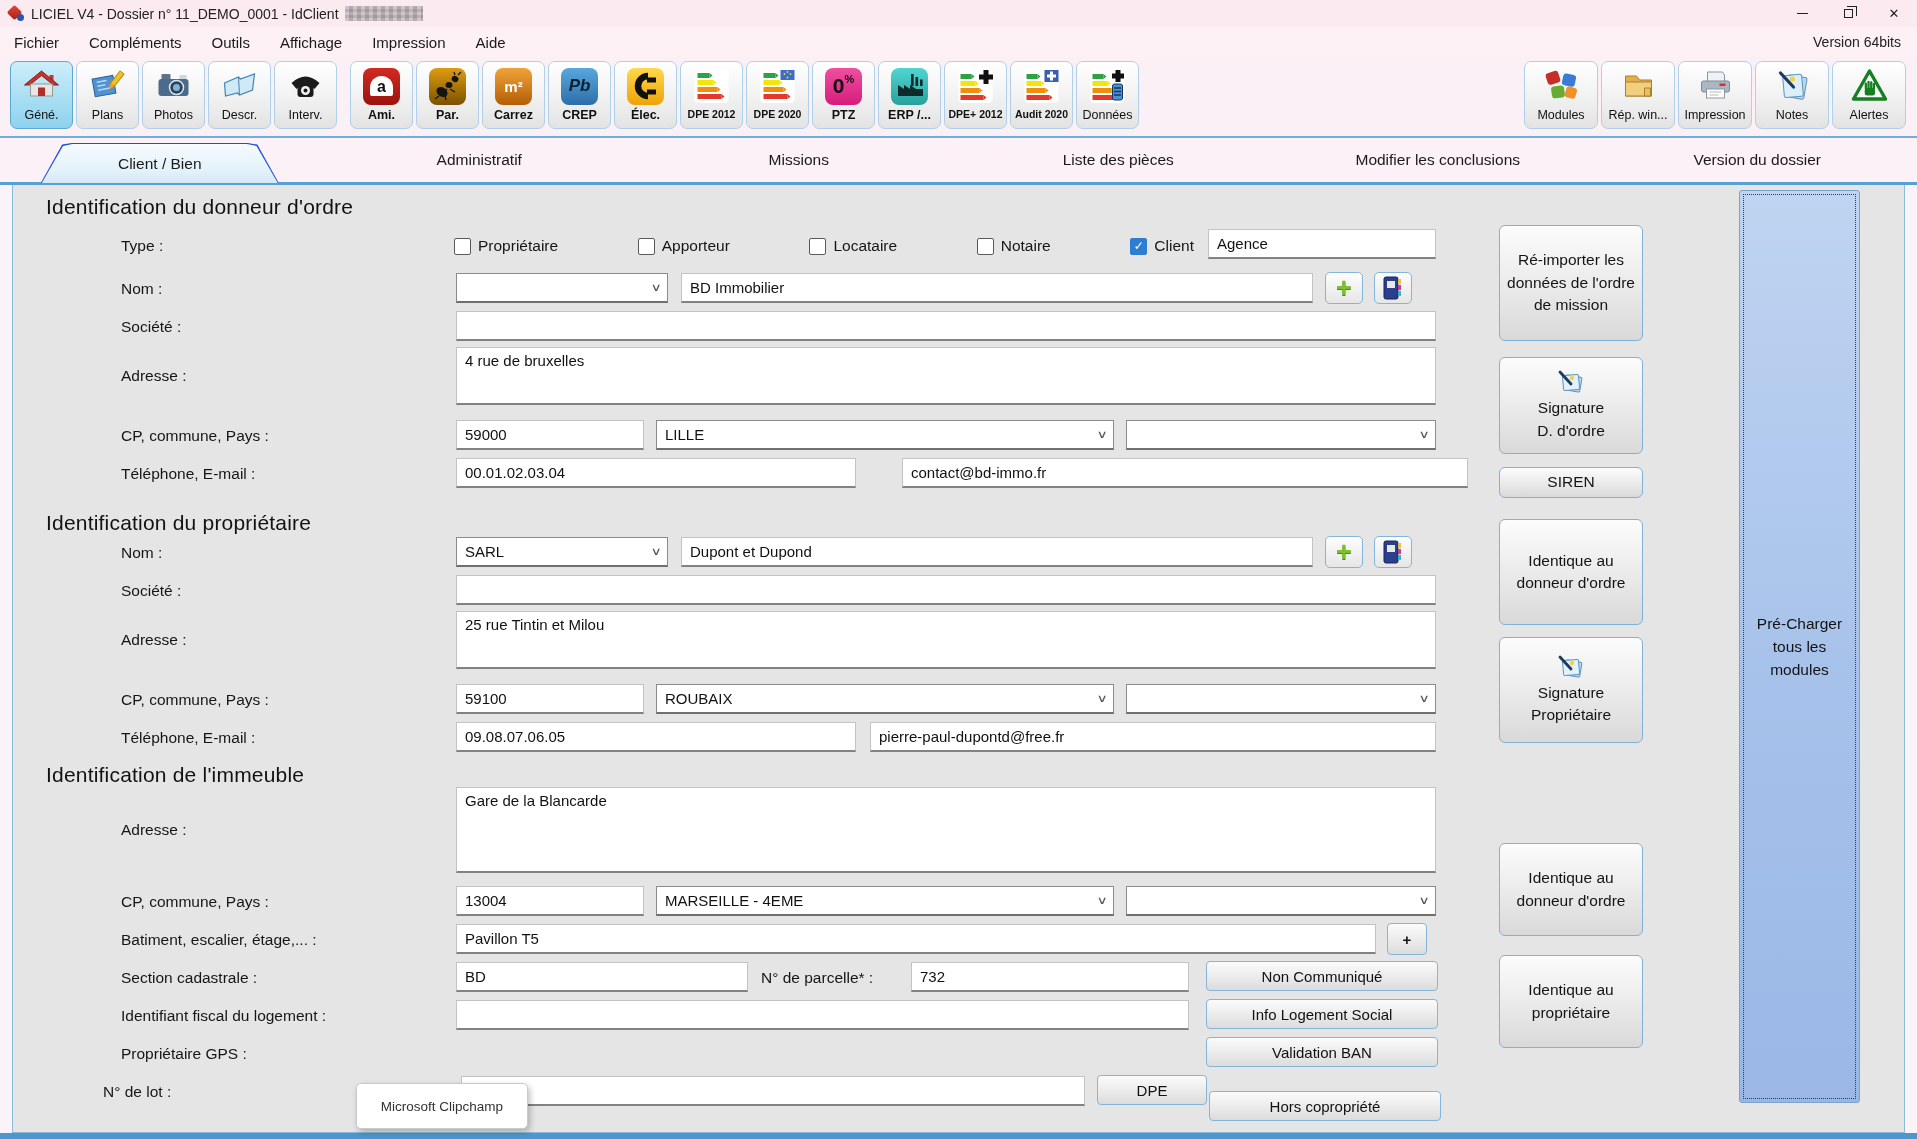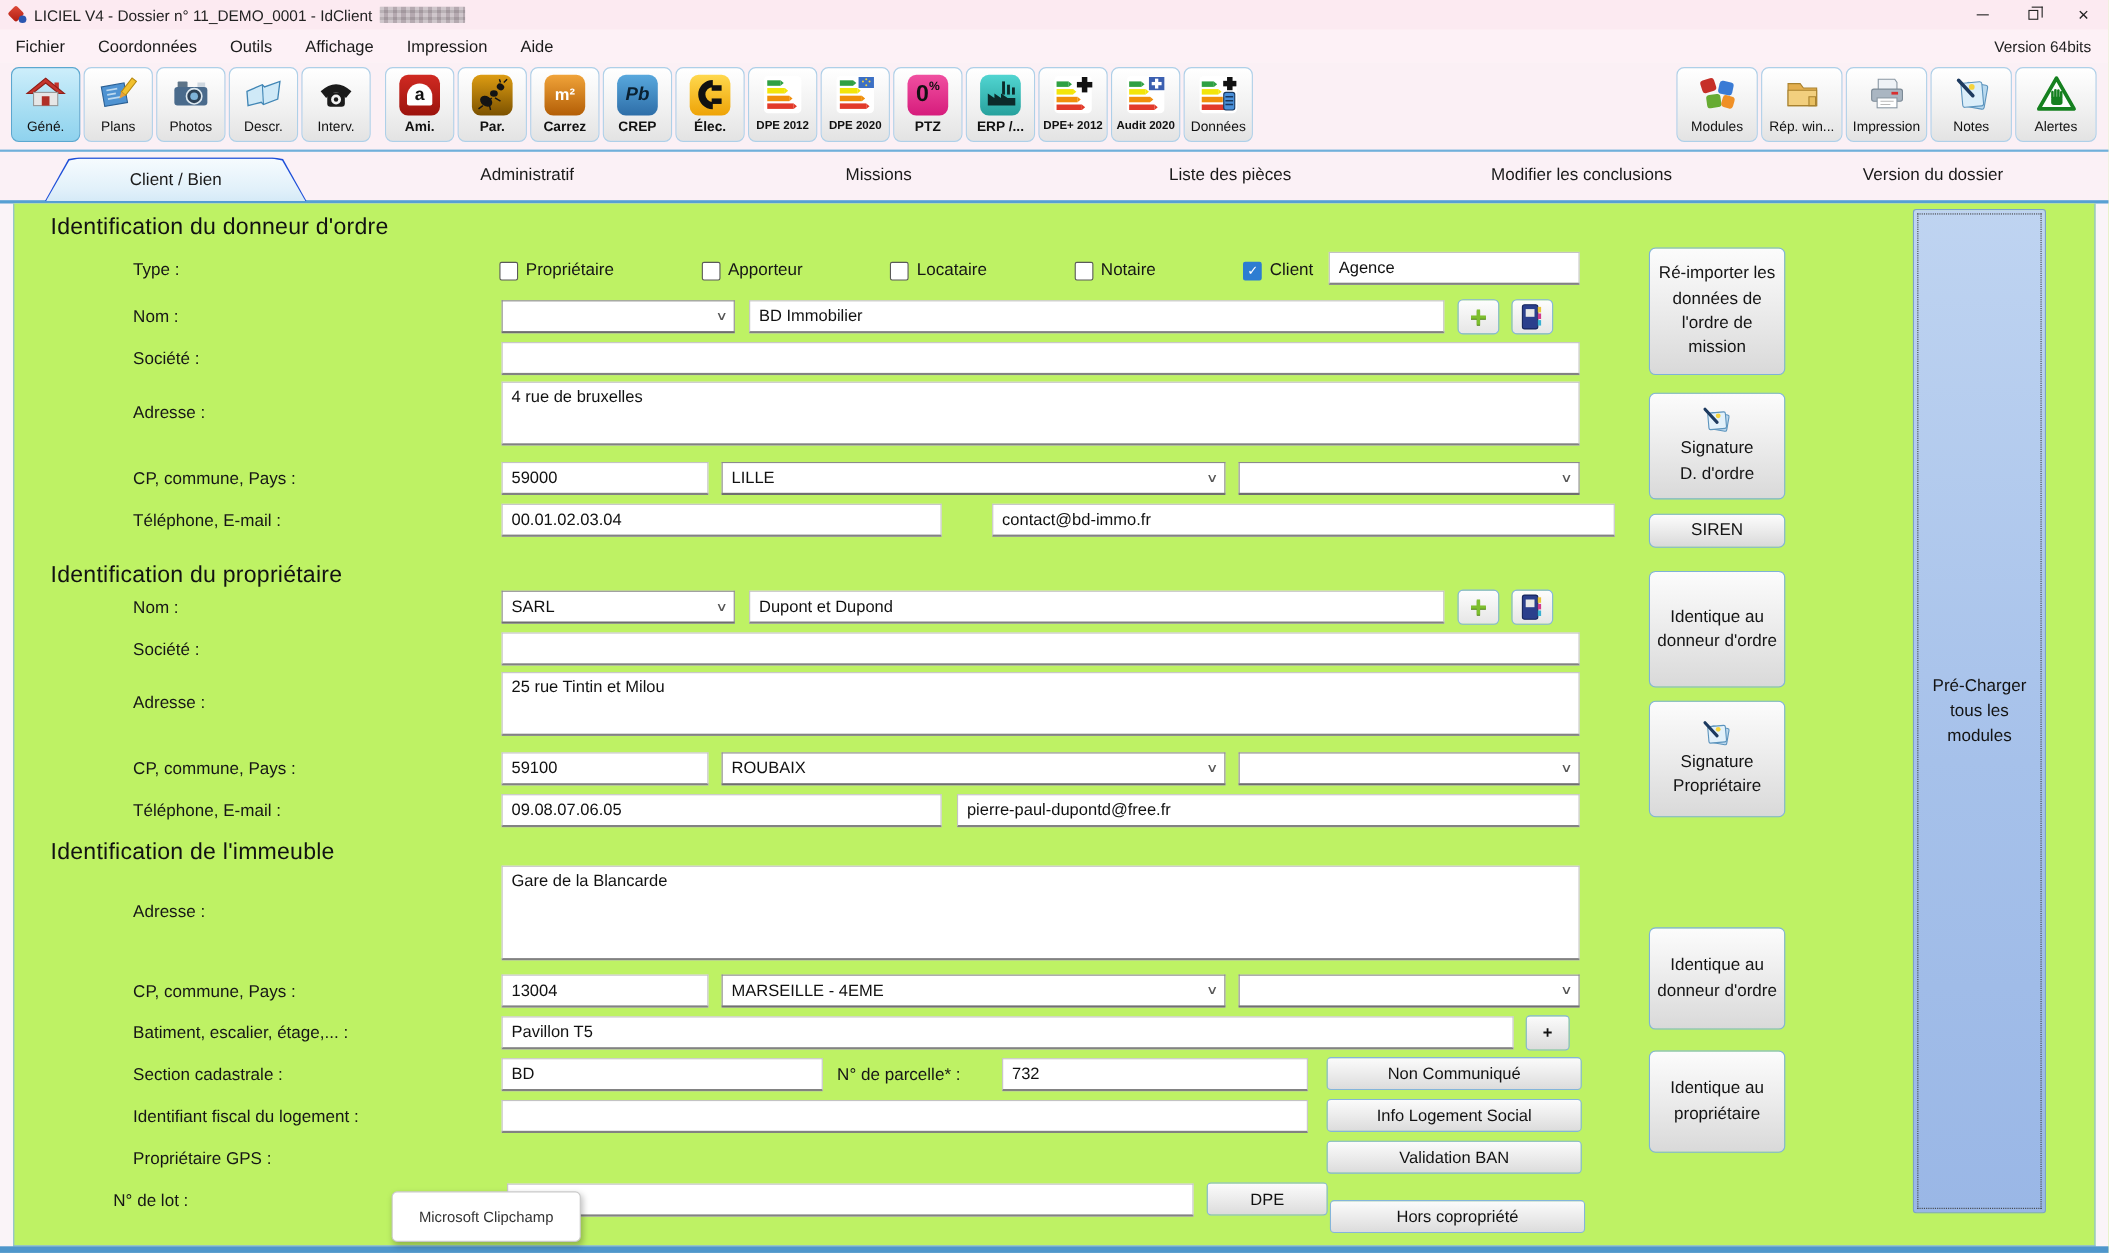--- a/index.html
+++ b/index.html
@@ -35,37 +35,37 @@
   .tbtn.wide { width:74px; }
   .csq { width:37px; height:37px; border-radius:8px; display:flex; align-items:center; justify-content:center; font-weight:bold; }
 
   
   .tabstrip { height:49px; background:#fbf1f6; border-top:2px solid #6fb0da; border-bottom:3px solid #56a0d3; display:flex; position:relative; }
   .tabcell { flex:1; display:flex; align-items:center; justify-content:center; font-size:15.5px; color:#1a1a1a; }
   .activetab-outer { width:238px; height:40px; margin-top:6px; clip-path:polygon(0 100%,9% 4%,13% 0,87% 0,91% 4%,100% 100%); background:#1d4ed8; position:relative; display:flex; align-items:center; justify-content:center; }
   .activetab-inner { position:absolute; inset:1px 1px 0 1px; clip-path:polygon(0 100%,9% 5%,13% 0,87% 0,91% 5%,100% 100%); background:linear-gradient(180deg,#f6fbfe 0%,#e2f1fa 70%,#d5eaf7 100%); display:flex; align-items:center; justify-content:center; font-size:15.5px; }
 
   
-  .content { position:absolute; left:12px; top:185px; width:1893px; height:948px; background:#bef264; border:1px solid #8abbdd; border-top:none; }
+  .content { position:absolute; left:12px; top:185px; width:1893px; height:948px; background:#e5e5e5; border:1px solid #8abbdd; border-top:none; }
   .h1 { position:absolute; left:33px; font-size:21px; font-weight:500; color:#121212; letter-spacing:.2px; }
   .lbl { position:absolute; left:108px; height:30px; line-height:30px; font-size:15.5px; color:#161616; white-space:nowrap; }
   .inp { position:absolute; height:30px; background:#fff; border:1px solid #c3c3c3; border-bottom:2px solid #828282; font-size:15px; color:#111; padding:0 8px; font-family:"Liberation Sans",sans-serif; }
   .area { position:absolute; background:#fff; border:1px solid #c3c3c3; border-bottom:2px solid #828282; font-size:15px; color:#111; padding:4px 8px; }
   .sel { position:absolute; height:30px; background:#fff; border:1px solid #8b8b8b; border-bottom:2px solid #6f6f6f; display:flex; align-items:center; justify-content:space-between; padding:0 7px 0 8px; font-size:15px; color:#111; cursor:pointer; }
   .chev { color:#555; font-size:11px; transform:scaleX(1.4); }
   .cbrow { position:absolute; display:flex; align-items:center; }
   .cb { display:flex; align-items:center; cursor:pointer; }
   .cb .box { width:17px; height:17px; background:#fff; border:1px solid #5a5a5a; border-radius:2px; margin-right:7px; display:flex; align-items:center; justify-content:center; }
   .cb .box.checked { background:#2d7dd2; border-color:#2d7dd2; color:#fff; font-size:12px; }
   .cb .box.checked::after { content:"✓"; }
   .cb .cbl { font-size:15.5px; color:#161616; }
   .fbtn { position:absolute; height:30px; background:linear-gradient(180deg,#fbfbfb 0%,#ececec 50%,#dcdcdc 100%); border:1px solid #84b5da; border-radius:4px; display:flex; align-items:center; justify-content:center; font-size:15px; color:#111; cursor:pointer; }
   .smallbtn { position:absolute; width:38px; height:32px; background:linear-gradient(180deg,#fdfdfd,#e6e6e6); border:1px solid #84b5da; border-radius:5px; display:flex; align-items:center; justify-content:center; cursor:pointer; }
   .plus-glyph { color:#7ebf2f; font-size:27px; font-weight:bold; line-height:1; text-shadow:0 1px 0 #4e7f14; }
-  .sbtn { position:absolute; left:1486px; width:124px; background:linear-gradient(180deg,#fcfcfc 0%,#ededed 45%,#d9d9d9 100%); border:1px solid #7fb2d9; border-radius:6px; display:flex; flex-direction:column; align-items:center; justify-content:center; text-align:center; font-size:15.5px; color:#141414; padding:4px 6px; cursor:pointer; white-space:pre-line; line-height:1.45; }
+  .sbtn { position:absolute; left:1486px; width:144px; background:linear-gradient(180deg,#fcfcfc 0%,#ededed 45%,#d9d9d9 100%); border:1px solid #7fb2d9; border-radius:6px; display:flex; flex-direction:column; align-items:center; justify-content:center; text-align:center; font-size:15.5px; color:#141414; padding:4px 6px; cursor:pointer; white-space:pre-line; line-height:1.45; }
   .bigpanel { position:absolute; left:1726px; top:5px; width:121px; height:913px; background:linear-gradient(180deg,#bfd4f1 0%,#a6c1ea 55%,#9ab7e6 100%); border:1px solid #7aa0cc; border-radius:3px; outline:1px dotted #3c3c3c; outline-offset:-5px; display:flex; align-items:center; justify-content:center; text-align:center; font-size:15.5px; color:#131313; padding:10px; cursor:pointer; line-height:1.5; }
   .tooltip { position:absolute; left:343px; top:898px; width:172px; height:46px; background:#fff; border:1px solid #c9c9c9; border-radius:5px; box-shadow:2px 3px 6px rgba(0,0,0,.25); display:flex; align-items:center; justify-content:center; font-size:13.5px; color:#333; z-index:5; }
   .bottomstrip { position:absolute; left:0; bottom:0; width:100%; height:6px; background:#4e96cb; }
   svg { display:block; }
 </style>
 </head>
 <body>
 
 <div class="titlebar">
   <span class="applogo">
@@ -80,21 +80,21 @@
       </span>
     <span class="wc wc-max">
         <i></i>
       </span>
     <span class="wc">✕</span>
   </div>
 </div>
 
 <div class="menubar">
   <span class="menuitem">Fichier</span>
-  <span class="menuitem">Coordonnées</span>
+  <span class="menuitem">Compléments</span>
   <span class="menuitem">Outils</span>
   <span class="menuitem">Affichage</span>
   <span class="menuitem">Impression</span>
   <span class="menuitem">Aide</span>
   <span class="versionlabel">Version 64bits</span>
 </div>
 
 <div class="toolbar">
 
   <div class="tbtn active">

